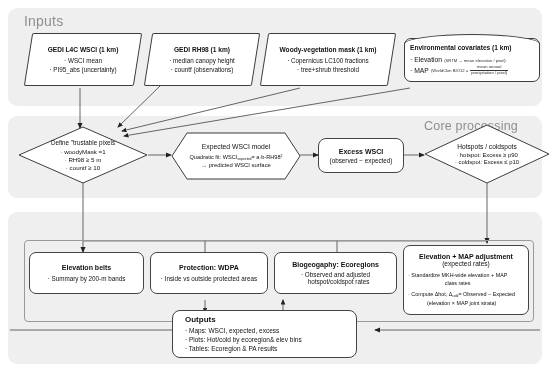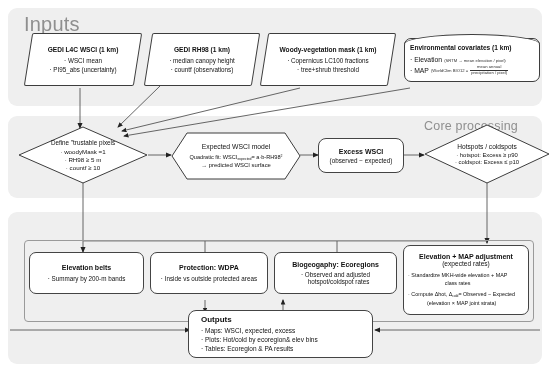--- a/index.html
+++ b/index.html
@@ -56,21 +56,21 @@
   .sub{font-size:.62em;vertical-align:-0.2em;}
   .sup{font-size:.62em;vertical-align:0.5em;}
   .tiny{font-size:4.2px;color:#333;}
 </style>
 </head>
 <body>
 
 <div id="canvas">
 
   <div class="band" style="left:8px;top:8px;width:534px;height:98px;"></div>
-  <div class="band-title" style="left:24px;top:13px;font-size:20px;">Inputs</div>
+  <div class="band-title" style="left:24px;top:13px;font-size:14px;">Inputs</div>
 
   <div class="band" style="left:8px;top:116px;width:534px;height:82px;"></div>
   <div class="band-title" style="left:424px;top:119px;font-size:12.5px;">Core processing</div>
 
   <div class="band" style="left:8px;top:212px;width:534px;height:152px;"></div>
 
   <svg class="edges" viewBox="0 0 550 372">
     <defs>
       <marker id="ah" markerWidth="7" markerHeight="7" refX="6" refY="3" orient="auto">
         <path d="M0,0 L7,3 L0,6 z" fill="#222"></path>
@@ -222,20 +222,20 @@
     <div style="font-size:5.4px;line-height:1.5;">
       <span>· Standardize MKH-wide elevation + MAP</span><br>
       <span>class rates</span>
     </div>
     <div style="font-size:5.4px;line-height:1.5;margin-top:3px;">
       <span>· Compute Δhot, Δ</span><span class="sub">cold</span><span>= Observed − Expected</span><br>
       <span>(elevation × MAP joint strata)</span>
     </div>
   </div>
 
-  <div class="node rrect" style="left:188px;top:310px;width:185px;height:48px;align-items:flex-start;padding:3px 12px;">
+  <div class="node rrect" style="left:172px;top:310px;width:185px;height:48px;align-items:flex-start;padding:3px 12px;">
     <div class="hd" style="font-size:8px;margin-bottom:2px;">Outputs</div>
     <div class="li" style="font-size:6.5px;margin:1px 0;">· Maps: WSCI, expected, excess</div>
     <div class="li" style="font-size:6.5px;margin:1px 0;">· Plots: Hot/cold by ecoregion&amp; elev bins</div>
     <div class="li" style="font-size:6.5px;margin:1px 0;">· Tables:  Ecoregion &amp; PA results</div>
   </div>
 
 </div>
 
 </body></html>

